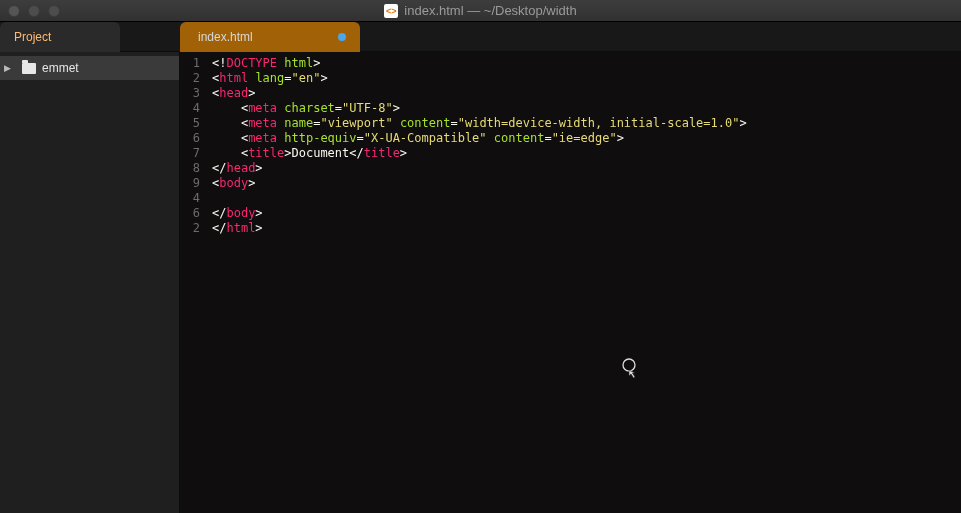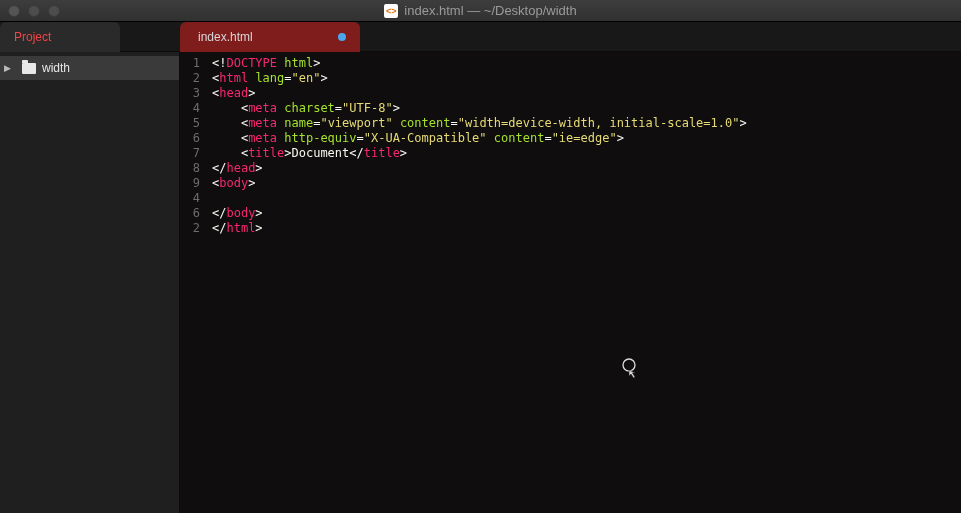--- a/index.html
+++ b/index.html
@@ -54,28 +54,28 @@
     background: #2a2a2a;
     border-top-left-radius: 6px;
     border-top-right-radius: 6px;
     color: #d6d6d6;
     font-size: 12px;
     position: relative;
     min-width: 120px;
     margin-right: 1px;
     cursor: pointer;
   }
-  .tab:not(.active) { color: #ef4444; text-align: center; }
+  .tab:not(.active) { color: #fdba74; text-align: center; }
   .editor-tabcol { flex: 1; display: flex; background: #181818; }
   .editor-tab {
     height: 30px;
     padding: 0 14px 0 18px;
     display: flex;
     align-items: center;
-    background: #7f1d1d;
+    background: #a16207;
     border-top-left-radius: 6px;
     border-top-right-radius: 6px;
     color: #d6d6d6;
     font-size: 12px;
     min-width: 180px;
     gap: 70px;
     cursor: pointer;
     position: relative;
   }
   .editor-tab .dirty {
@@ -172,21 +172,21 @@
     </div>
   </div>
 </div>
 
 <div class="workarea">
 
   <div class="sidebar">
     <div class="tree-row">
       <span class="chev">▶</span>
       <span class="foldericon"></span>
-      <span>width</span>
+      <span>emmet</span>
     </div>
   </div>
 
   <div class="editor">
     <div class="gutter" id="gutter">
         <div>1</div>
         <div>2</div>
         <div>3</div>
         <div>4</div>
         <div>5</div>

